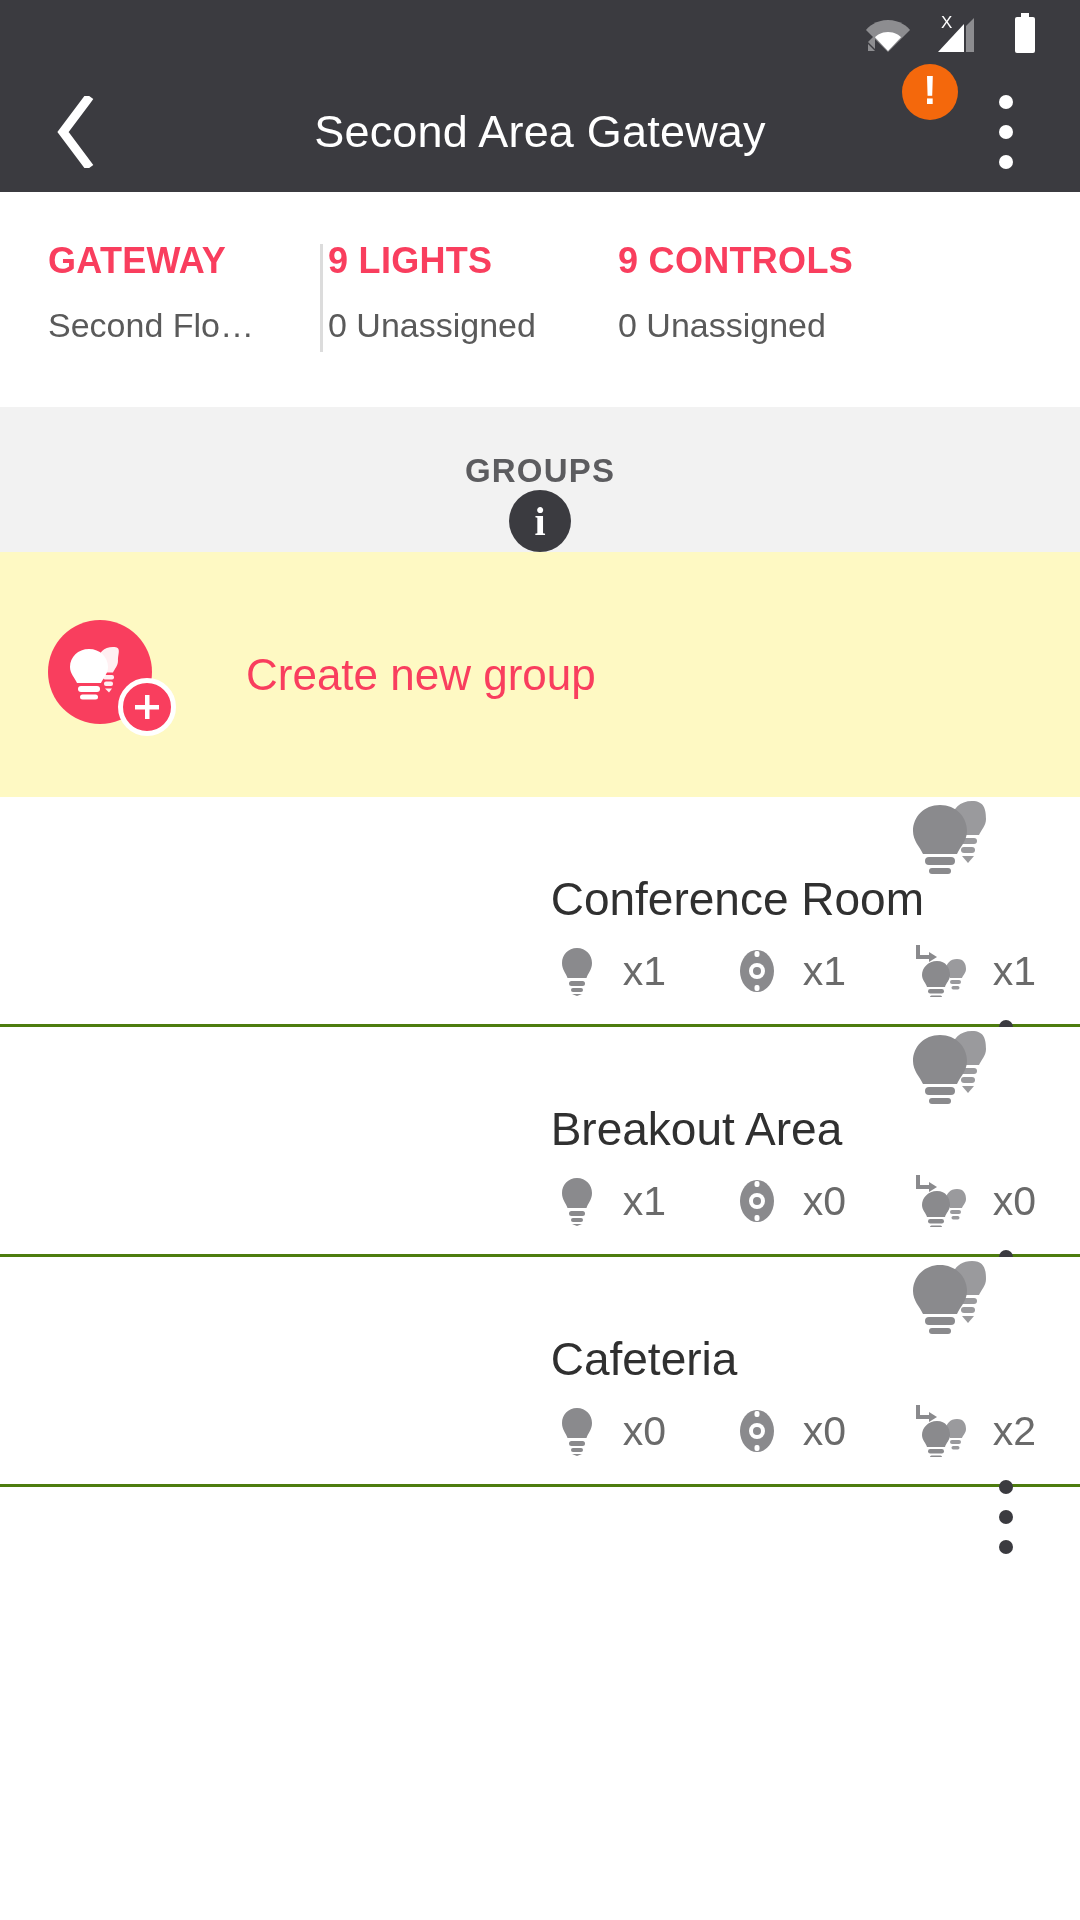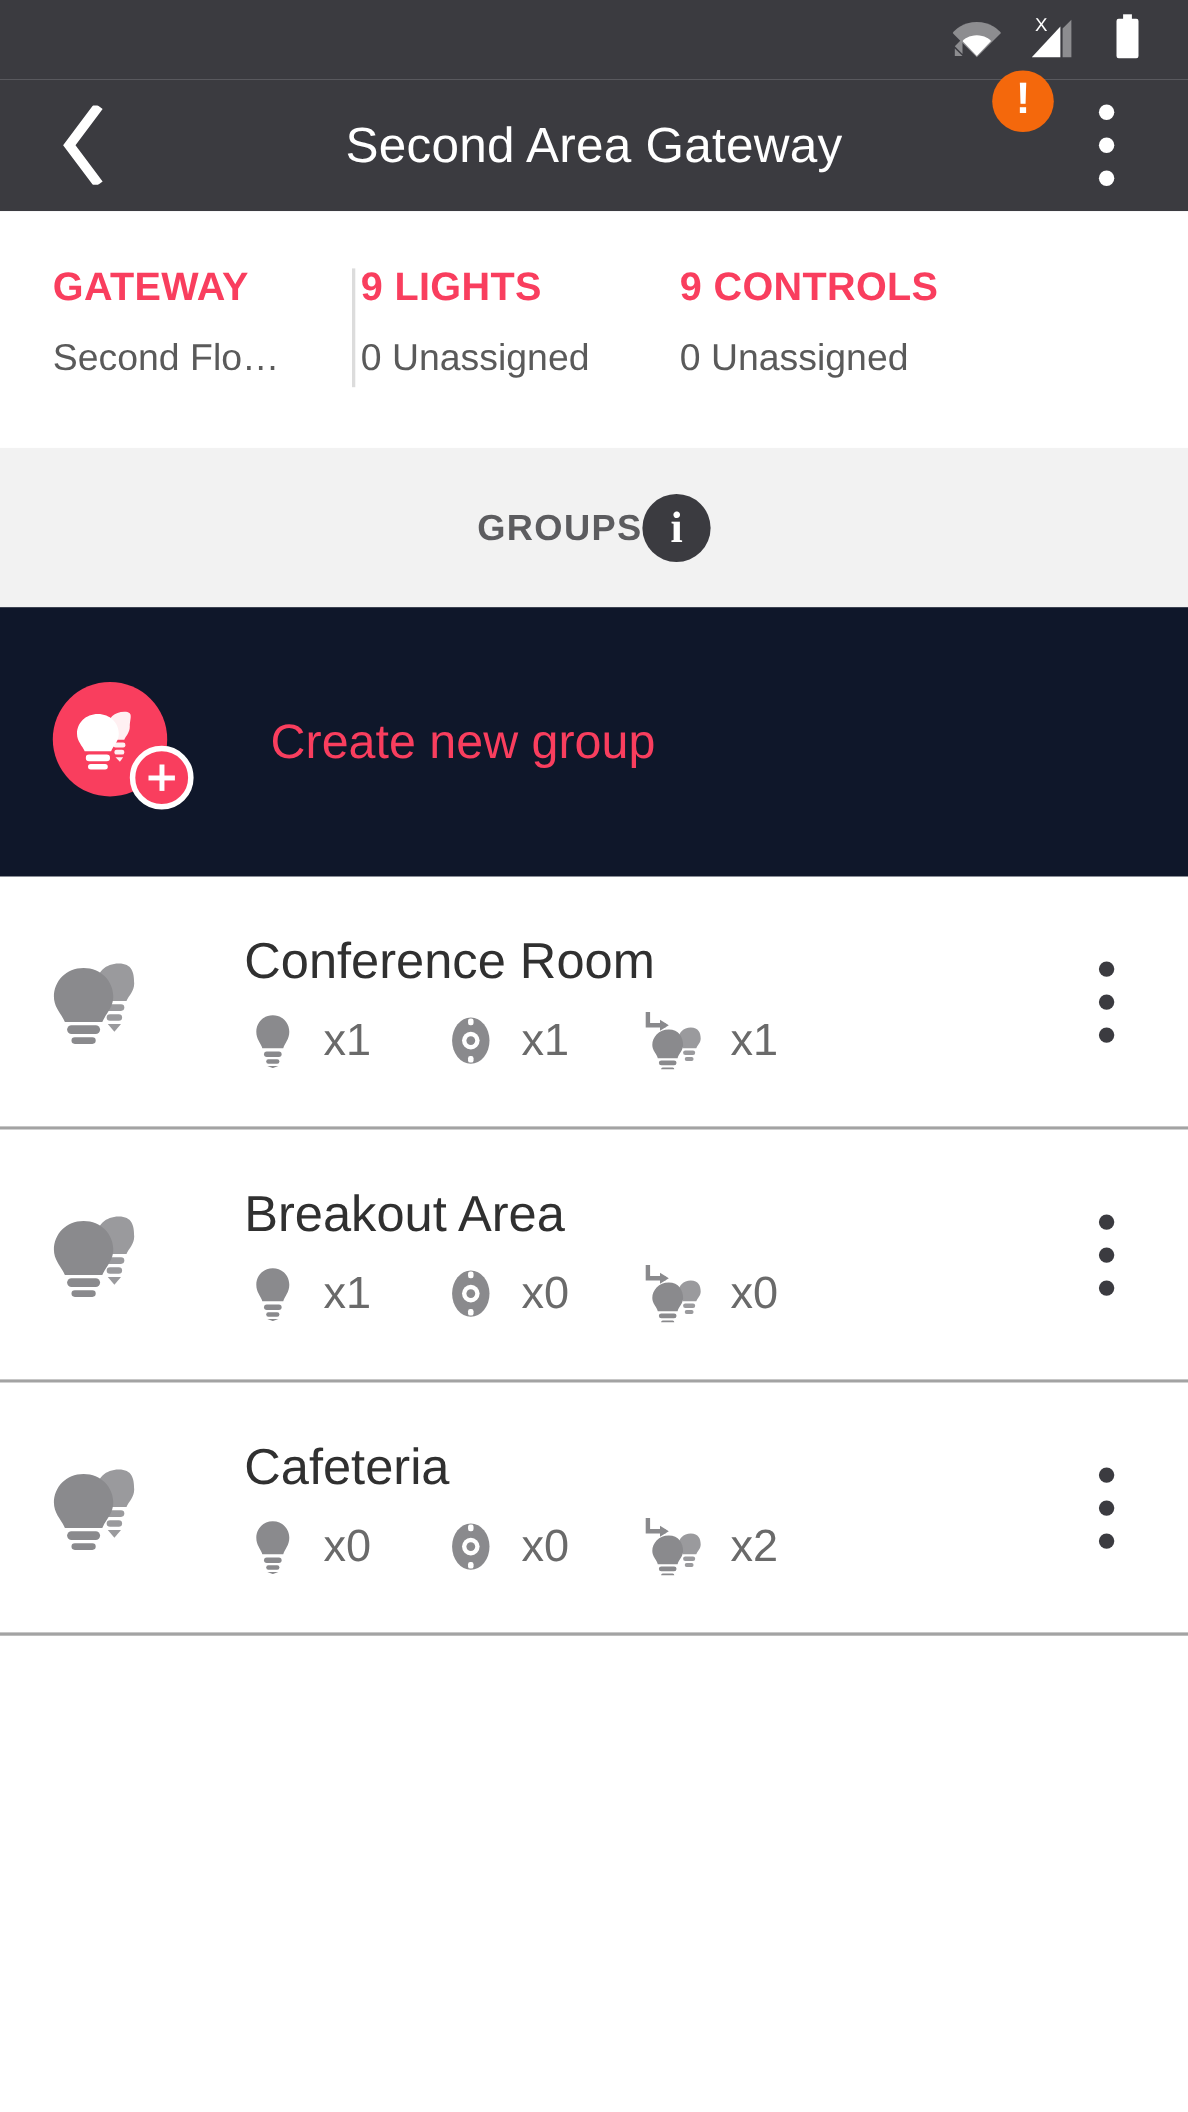--- a/index.html
+++ b/index.html
@@ -69,36 +69,37 @@
     white-space:nowrap;
   }
   .stats-divider{
     position:absolute; left:320px; top:52px;
     width:3px; height:108px; background:#dcdcdc;
   }
 
   
   .groups-header{
     height:145px; background:#f2f2f2;
-    display:flex; align-items:center; justify-content:center;
+    display:flex; align-items:center; justify-content:flex-end;
     padding:0 48px;
+    flex-direction:column;
   }
   .groups-label{
     color:#5c5c5f; font-size:33px; font-weight:700; letter-spacing:1.2px;
   }
   .info-badge{
     width:62px; height:62px; border-radius:50%;
     background:#3b3b40;
     display:flex; align-items:center; justify-content:center;
     color:#fff; font-size:40px; font-weight:700; font-family:"Liberation Serif", serif;
   }
 
   
   .create-row{
-    height:245px; background:#0f172a;
+    height:245px; background:#fef9c3;
     display:flex; align-items:center; padding-left:48px;
   }
   .create-icon{
     position:relative; width:124px; height:110px; flex:none;
   }
   .create-circle{
     position:absolute; left:0; top:0;
     width:104px; height:104px; border-radius:50%; background:#f93e5e;
     display:flex; align-items:center; justify-content:center;
   }
@@ -108,24 +109,25 @@
     border:5px solid #ffffff;
     display:flex; align-items:center; justify-content:center;
   }
   .create-label{
     margin-left:74px; color:#f93e5e; font-size:44px; font-weight:400;
   }
 
   
   .group-row{
     height:230px; background:#fff;
-    display:flex; align-items:center;
-    border-bottom:3px solid #a3a3a3;
+    display:flex; align-items:flex-end;
+    border-bottom:3px solid #4d7c0f;
     padding-left:48px; padding-right:44px;
     position:relative;
+    flex-direction:column;
   }
   .row-bulbs{ width:124px; flex:none; display:flex; align-items:center; justify-content:flex-start; }
   .row-body{ flex:1; margin-left:50px; }
   .row-name{
     color:#303030; font-size:46px; font-weight:400; line-height:1.05;
   }
   .row-metrics{
     margin-top:22px; display:flex; align-items:center;
   }
   .metric{ display:flex; align-items:center; }

